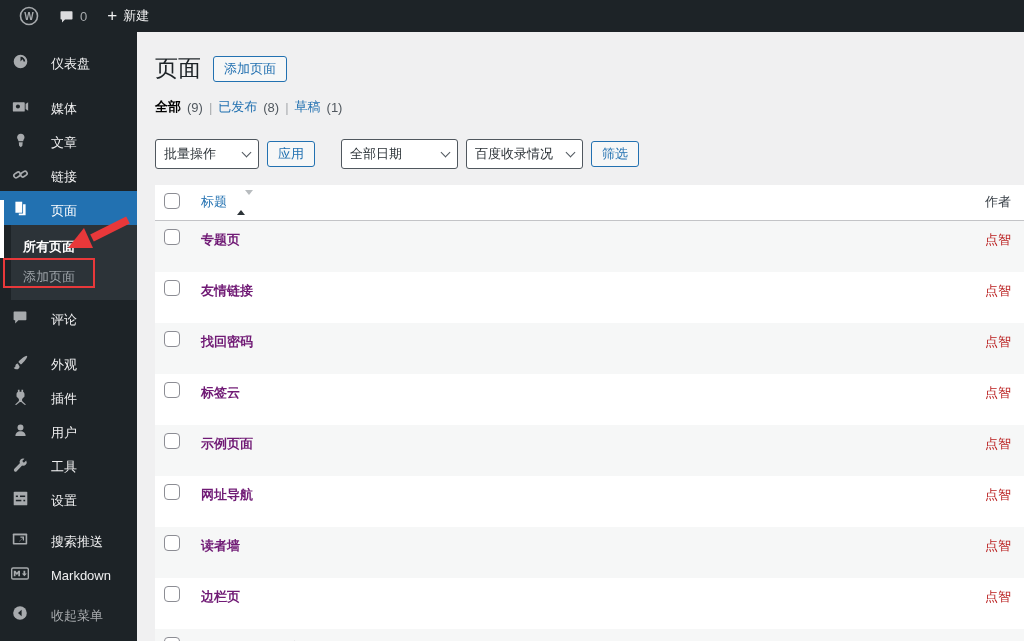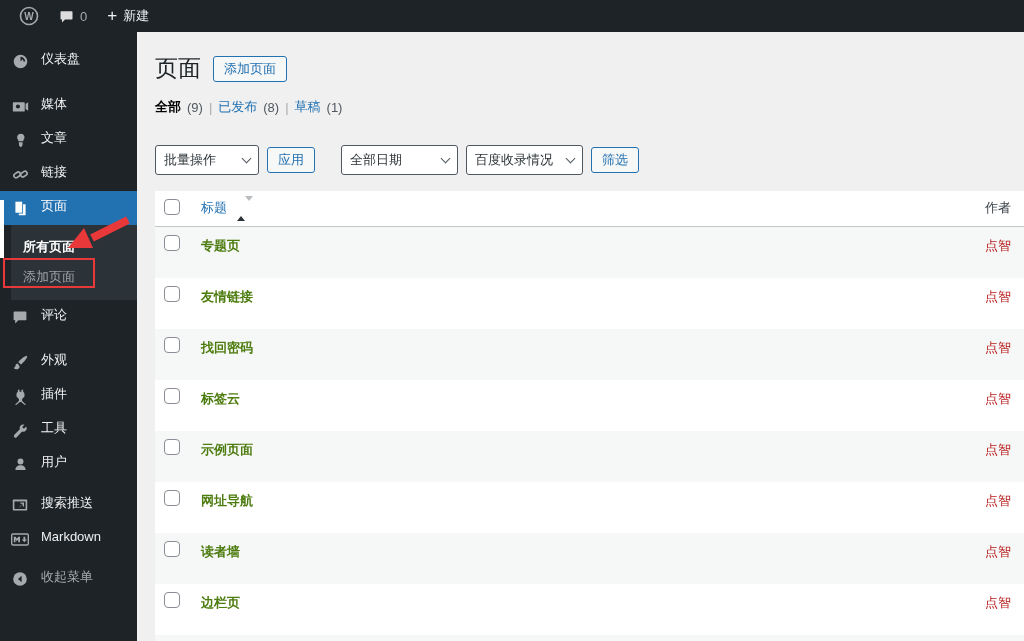--- a/index.html
+++ b/index.html
@@ -17,21 +17,21 @@
   .ab-item { display:flex; align-items:center; gap:6px; padding:0 9px; height:32px; cursor:pointer; }
   .ab-item svg { display:block; }
   .ab-count { color:#a7aaad; }
   .ab-plus { font-size:17px; font-weight:400; line-height:1; margin-top:-2px; }
   
   .sidebar {
     position:fixed; top:32px; left:0; width:137px; height:609px;
     background:#1d2327; color:#f0f0f1; padding-top:12px; z-index:40;
   }
   .menu-item {
-    display:flex; align-items:flex-start; gap:11px; padding:7px 8px 7px 10px;
+    display:flex; align-items:flex-end; gap:21px; padding:7px 8px 7px 10px;
     color:#f0f0f1; cursor:pointer; position:relative; line-height:15px;
   }
   .menu-item .mi-icon { width:20px; height:20px; display:flex; align-items:center; justify-content:center; flex:0 0 20px; }
   .menu-item svg { fill:#a7aaad; }
   .menu-gap { height:11px; }
   .menu-gap-sm { height:7px; }
   .menu-item.active { background:#2271b1; color:#fff; font-weight:400; }
   .menu-item.active svg { fill:#fff; }
   .menu-item.active::after {
     content:""; position:absolute; right:-8px; top:50%; margin-top:-8px;
@@ -56,21 +56,21 @@
   .page-title { font-size:23px; font-weight:400; color:#1d2327; line-height:29px; }
   .btn {
     display:inline-block; background:#f6f7f7; border:1px solid #2271b1; color:#2271b1;
     border-radius:3px; padding:4px 10px; font-size:13px; cursor:pointer; line-height:16px;
   }
   .subsubsub { margin-top:15px; display:flex; align-items:center; gap:6px; }
   .filter-link { color:#2271b1; cursor:pointer; text-decoration:none; }
   .filter-link.current { color:#000; font-weight:bold; cursor:default; }
   .filter-count { color:#50575e; font-weight:400; }
   .pipe { color:#a7aaad; }
-  .filter-bar { margin-top:29px; display:flex; align-items:center; gap:8px; }
+  .filter-bar { margin-top:23px; display:flex; align-items:center; gap:8px; }
   .select {
     background:#fff; border:1px solid #50575e; border-radius:3px; height:30px;
     display:inline-flex; align-items:center; gap:14px; padding:0 8px 0 8px;
     color:#2c3338; cursor:pointer;
   }
   .select .chev {
     width:7px; height:7px; border-right:1.6px solid #50575e; border-bottom:1.6px solid #50575e;
     transform:rotate(45deg); margin-top:-4px;
   }
   .sel-bulk { width:104px; justify-content:space-between; }
@@ -96,21 +96,21 @@
   }
   tbody tr { height:51px; }
   tbody tr:nth-child(odd) { background:#f6f7f7; }
   tbody td { padding:10px 10px 0 10px; }
   td.cb-cell, th.cb-cell { padding:8px 0 0 9px; }
   thead th.cb-cell { padding-top:8px; }
   .checkbox {
     width:16px; height:16px; border:1px solid #8c8d94; border-radius:4px; background:#fff;
     display:inline-block; cursor:pointer;
   }
-  .row-title { color:#4d7c0f; font-weight:bold; cursor:pointer; }
+  .row-title { color:#701a75; font-weight:bold; cursor:pointer; }
   .post-state-dash { color:#3c434a; font-weight:400; }
   .post-state { color:#3c434a; font-weight:bold; }
   .author-link { color:#b91c1c; cursor:pointer; }
   .th-author { color:#3c434a; }
 </style>
 </head>
 <body>
 
 <div class="admin-bar">
   <span class="ab-item">
@@ -215,36 +215,48 @@
       <svg width="17" height="17" viewBox="0 0 20 20">
           <path d="M13.1 4.6V2h-2v2.5H8.9V2h-2v2.6C6 5 5.3 6 5.3 7.1v3l2.8 2.8v2.5l-4.4 4 1 .8 4.6-3.6h1.4c0-.1 4.6 3.6 4.6 3.6l1-.8-4.4-4v-2.5l2.8-2.8v-3c0-1.1-.7-2.1-1.6-2.5z"></path>
         </svg>
     </span>
     <span>插件</span>
   </div>
 
   <div class="menu-item">
     <span class="mi-icon">
       <svg width="17" height="17" viewBox="0 0 20 20">
-          <path d="M16.7 5.2 14 7.9l-2-2 2.7-2.7a4.2 4.2 0 0 0-5.5 5.4l-6.4 6.5a1.9 1.9 0 0 0 2.7 2.7l6.4-6.5a4.2 4.2 0 0 0 4.8-6.1z"></path>
-        </svg>
-    </span>
-    <span>工具</span>
-  </div>
-
-  <div class="menu-item">
-    <span class="mi-icon">
-      <svg width="17" height="17" viewBox="0 0 20 20">
           <circle cx="10" cy="6.5" r="3.5"></circle>
           <path d="M10 11c-3.5 0-6 2.2-6 5.5h12c0-3.3-2.5-5.5-6-5.5z"></path>
         </svg>
     </span>
     <span>用户</span>
   </div>
 
+  <div class="menu-item">
+    <span class="mi-icon">
+      <svg width="17" height="17" viewBox="0 0 20 20">
+          <path d="M16.7 5.2 14 7.9l-2-2 2.7-2.7a4.2 4.2 0 0 0-5.5 5.4l-6.4 6.5a1.9 1.9 0 0 0 2.7 2.7l6.4-6.5a4.2 4.2 0 0 0 4.8-6.1z"></path>
+        </svg>
+    </span>
+    <span>工具</span>
+  </div>
+
+  <div class="menu-item">
+    <span class="mi-icon">
+      <svg width="17" height="17" viewBox="0 0 20 20">
+          <path d="M3 2h14a1 1 0 0 1 1 1v14a1 1 0 0 1-1 1H3a1 1 0 0 1-1-1V3a1 1 0 0 1 1-1z"></path>
+          <rect x="4.5" y="6.5" width="11" height="1.8" fill="#1d2327"></rect>
+          <rect x="4.5" y="11.5" width="11" height="1.8" fill="#1d2327"></rect>
+          <rect x="7" y="5.5" width="2.4" height="3.8" fill="#a7aaad"></rect>
+          <rect x="11" y="10.5" width="2.4" height="3.8" fill="#a7aaad"></rect>
+        </svg>
+    </span>
+    <span>设置</span>
+  </div>
 
 
   <div class="menu-gap-sm"></div>
 
   <div class="menu-item">
     <span class="mi-icon">
       <svg width="16" height="16" viewBox="0 0 20 20">
           <path d="M2 3h16a1 1 0 0 1 1 1v12a1 1 0 0 1-1 1H2a1 1 0 0 1-1-1V4a1 1 0 0 1 1-1z"></path>
           <rect x="3" y="5.5" width="14" height="9.5" fill="#1d2327"></rect>
           <path fill="#a7aaad" d="M9 13.5 13.5 9v3h1.5V6.8H10.5v1.5h3L9 12.7z"></path>

